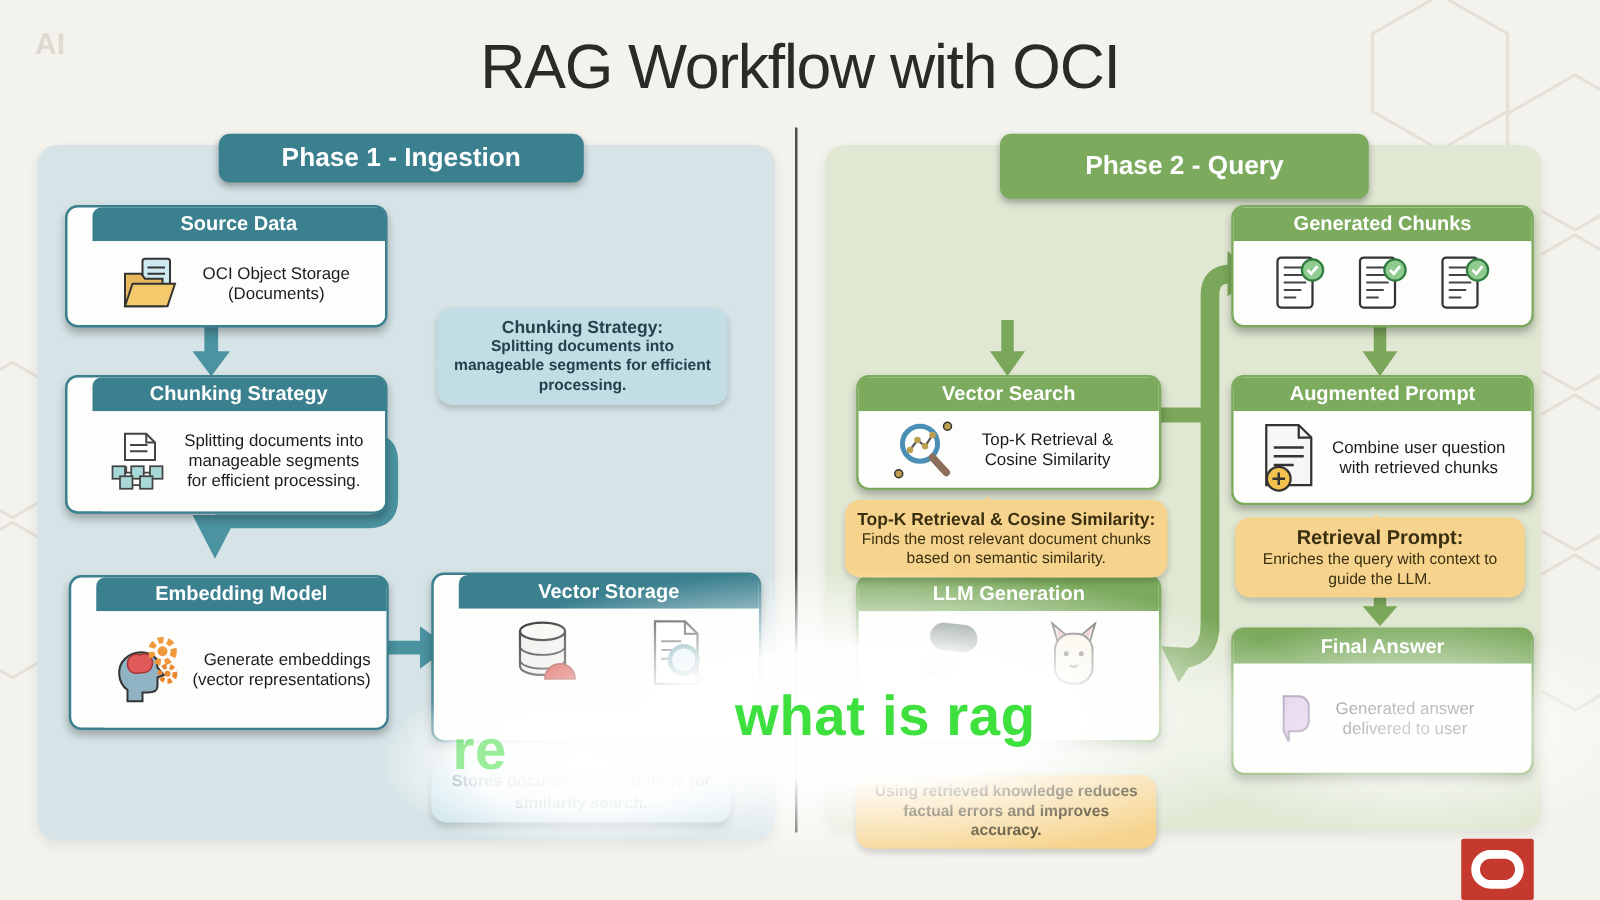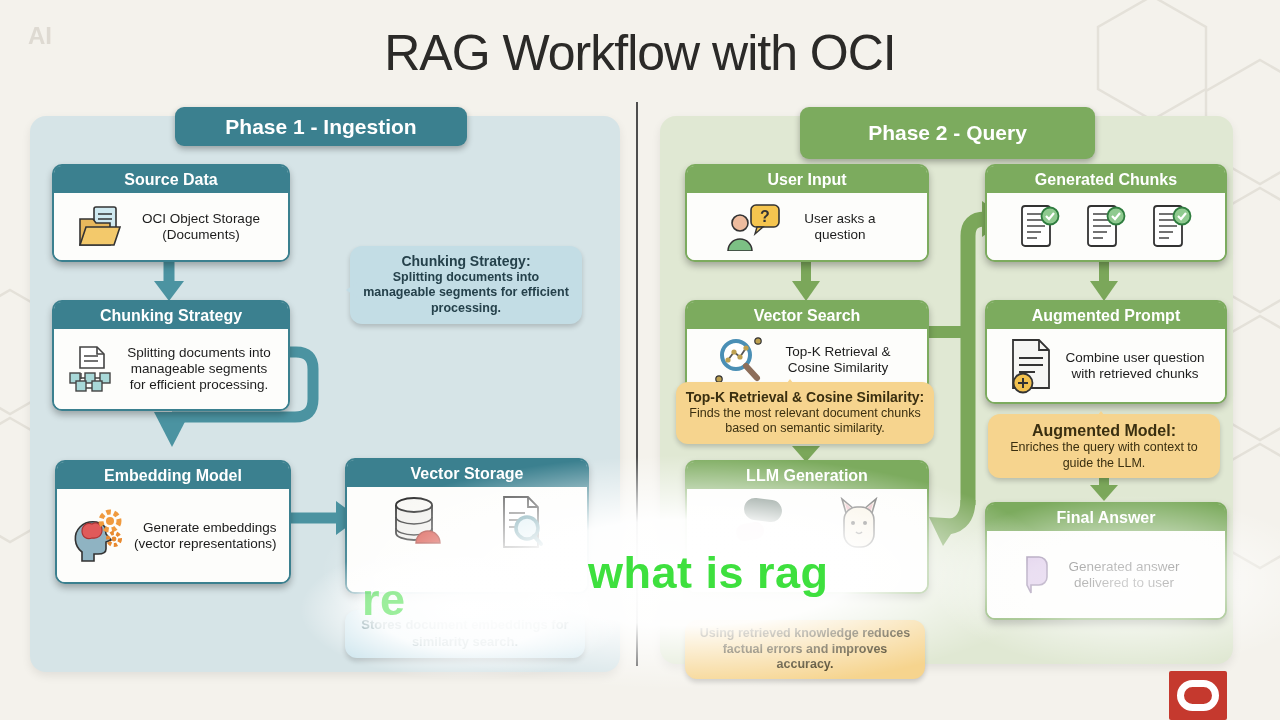--- a/index.html
+++ b/index.html
@@ -10,21 +10,21 @@
   .title{position:absolute;left:0;top:24px;width:100%;text-align:center;font-size:50px;font-weight:400;letter-spacing:-1px;color:#2b2a28;z-index:1;}
   .divider{position:absolute;left:636px;top:102px;width:2px;height:564px;background:#4e4e4e;z-index:2;}
   .panel{position:absolute;border-radius:16px;z-index:1;box-shadow:0 4px 10px rgba(0,0,0,.08);}
   .panel.p1{left:30px;top:116px;width:590px;height:556px;background:#d6e4e7;}
   .panel.p2{left:660px;top:116px;width:573px;height:548px;background:#e0e8d3;}
   .phase-h{position:absolute;z-index:3;border-radius:9px;color:#fff;font-weight:bold;font-size:21px;display:flex;align-items:center;justify-content:center;box-shadow:0 3px 6px rgba(0,0,0,.3);}
   .phase-h.teal{left:175px;top:107px;width:292px;height:39px;background:#3b808f;}
   .phase-h.green{left:800px;top:107px;width:295px;height:52px;background:#7cab5e;}
   .arrows{position:absolute;left:0;top:0;z-index:2;}
   .pbox{position:absolute;z-index:3;border-radius:10px;background:#fdfdfb;display:flex;flex-direction:column;box-shadow:0 4px 7px rgba(0,0,0,.28);border:2px solid;}
-  .pbox.teal{border-color:#3b808f;}
+  .pbox.teal{border-color:#3b808f;padding-left:20px;}
   .pbox.green{border-color:#7cab5e;}
   .pbox-h{height:27px;flex:0 0 27px;border-radius:7px 7px 0 0;color:#fff;font-weight:bold;font-size:16px;display:flex;align-items:center;justify-content:center;}
   .pbox.teal .pbox-h{background:#3b808f;}
   .pbox.green .pbox-h{background:#7cab5e;}
   .pbox-b{flex:1;display:flex;align-items:center;justify-content:center;gap:10px;padding:4px 8px;border-radius:0 0 8px 8px;background:#fdfdfb;}
   .pbox-t{font-size:13.5px;color:#1c1c1c;line-height:1.18;text-align:center;}
   .callout{position:absolute;z-index:4;border-radius:12px;text-align:center;padding:7px 8px;box-shadow:0 3px 5px rgba(0,0,0,.18);}
   .callout .ct{font-weight:bold;font-size:14px;line-height:1.2;}
   .callout .cx{font-size:12.5px;line-height:1.25;}
   .callout.blue{background:#c3dde5;color:#25414b;}
@@ -169,35 +169,20 @@
           <path d="M4 2 h24 l10 10 v40 H4 z" fill="#fff" stroke="#333" stroke-width="1.8"></path>
           <path d="M28 2 v10 h10" fill="none" stroke="#333" stroke-width="1.8"></path>
           <path d="M9 18 h16 M9 25 h12 M9 32 h10" stroke="#333" stroke-width="1.6"></path>
           <circle cx="27" cy="33" r="11" fill="#cfe9f0" stroke="#3b808f" stroke-width="3.5"></circle>
           <path d="M34 41 l7 8" stroke="#3b808f" stroke-width="4" stroke-linecap="round"></path>
         </svg>
       </span>
     </div>
   </div>
 
-  <div class="pbox green" style="left:685px;top:164px;width:240px;height:94px;">
-    <div class="pbox-h">User Input</div>
-    <div class="pbox-b">
-      <span class="icon">
-        <svg width="56" height="48" viewBox="0 0 56 48">
-          <rect x="24" y="2" width="28" height="22" rx="5" fill="#f5c54f" stroke="#333" stroke-width="1.6"></rect>
-          <path d="M30 24 l-2 7 8-7 z" fill="#f5c54f" stroke="#333" stroke-width="1.4"></path>
-          <text x="38" y="19" font-size="16" font-weight="bold" fill="#333" text-anchor="middle" font-family="Liberation Sans,sans-serif">?</text>
-          <circle cx="13" cy="20" r="8" fill="#eebc9e" stroke="#333" stroke-width="1.6"></circle>
-          <path d="M1 48 a12 12 0 0 1 24 0 z" fill="#7cc084" stroke="#333" stroke-width="1.6"></path>
-        </svg>
-      </span>
-      <span class="pbox-t" style="max-width:95px;">User asks a question</span>
-    </div>
-  </div>
 
   <div class="pbox green" style="left:685px;top:300px;width:240px;height:88px;">
     <div class="pbox-h">Vector Search</div>
     <div class="pbox-b">
       <span class="icon">
         <svg width="52" height="50" viewBox="0 0 52 50">
           <circle cx="44" cy="6" r="3.2" fill="#bda04f" stroke="#333" stroke-width="1.2"></circle>
           <circle cx="5" cy="44" r="3.2" fill="#bda04f" stroke="#333" stroke-width="1.2"></circle>
           <circle cx="22" cy="20" r="14" fill="#fff" stroke="#4a8fb5" stroke-width="4"></circle>
           <path d="M14 25 l6-8 6 5 6-9" fill="none" stroke="#555" stroke-width="1.8"></path>
@@ -296,31 +281,31 @@
 
   <div class="callout blue tail-left" style="left:350px;top:246px;width:216px;">
     <div class="ct">Chunking Strategy:</div>
     <div class="cx" style="font-weight:bold;">Splitting documents into manageable segments for efficient processing.</div>
   </div>
 
   <div class="callout lightblue" style="left:345px;top:610px;width:224px;">
     <div>Stores document embeddings for similarity search.</div>
   </div>
 
-  <div class="callout yellow tail-top-y1" style="left:676px;top:382px;width:242px;">
+  <div class="callout yellow tail-top-y1" style="left:676px;top:400px;width:242px;">
     <div class="ct">Top-K Retrieval &amp; Cosine Similarity:</div>
     <div class="cx">Finds the most relevant document chunks based on semantic similarity.</div>
   </div>
 
   <div class="callout yellow" style="left:685px;top:620px;width:224px;padding:6px 8px;">
     <div class="cx" style="font-weight:bold;">Using retrieved knowledge reduces factual errors and improves accuracy.</div>
   </div>
 
   <div class="callout yellow tail-top-y2" style="left:988px;top:414px;width:216px;">
-    <div class="ct" style="font-size:16px;">Augmented Model:</div>
+    <div class="ct" style="font-size:16px;">Retrieval Prompt:</div>
     <div class="cx">Enriches the query with context to guide the LLM.</div>
   </div>
 
   <div class="glow g1"></div>
   <div class="glow g2"></div>
   <div class="glow g3"></div>
 
   <div class="caption cap1">what is rag</div>
   <div class="caption cap2">re</div>
 

